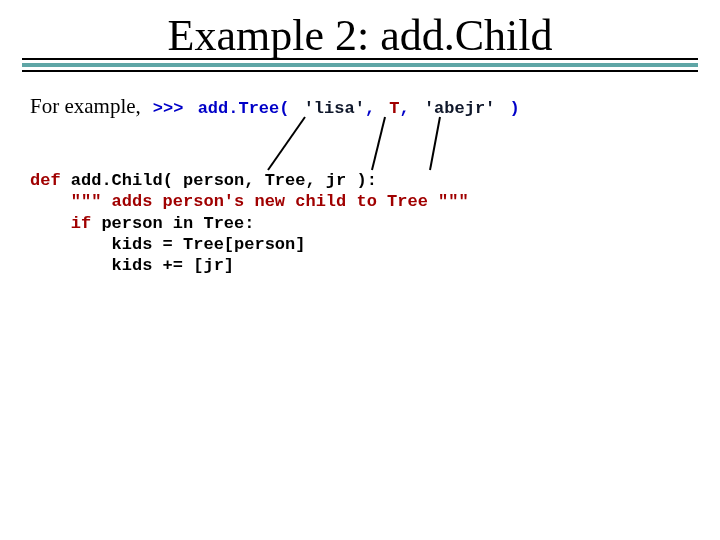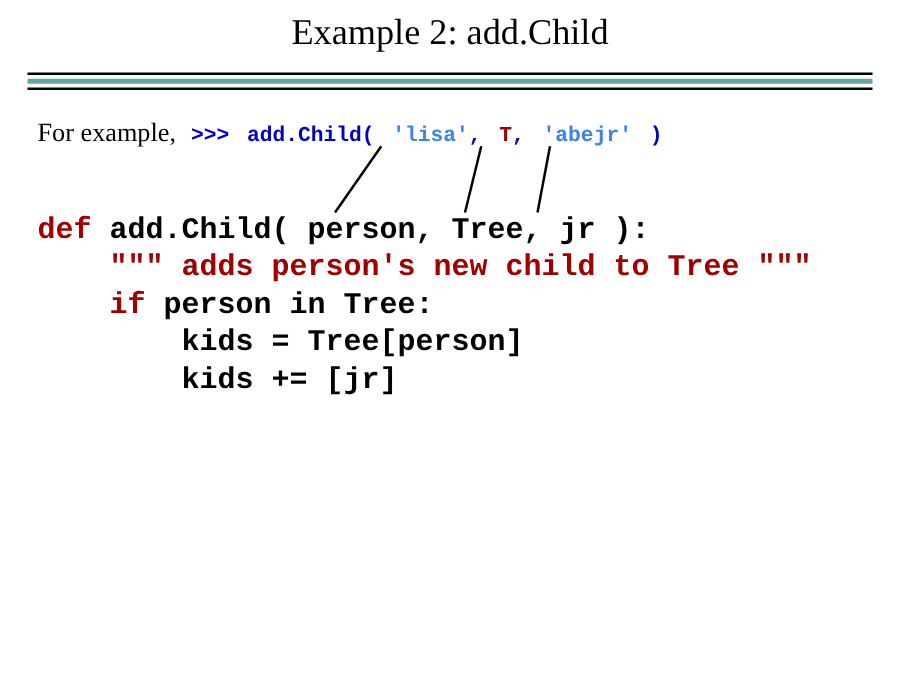--- a/index.html
+++ b/index.html
@@ -15,21 +15,21 @@
     width: 720px;
     height: 540px;
     box-sizing: border-box;
   }
   .title {
     position: absolute;
     top: 10px;
     left: 0;
     width: 100%;
     text-align: center;
-    font-size: 29px;
+    font-size: 44px;
     font-family: "Times New Roman", Times, serif;
     color: #000;
   }
   .rule-group {
     position: absolute;
     left: 22px;
     width: 676px;
   }
   .rule-black {
     border-top: 2px solid #000;
@@ -47,30 +47,30 @@
   .example-label {
     font-family: "Times New Roman", Times, serif;
     font-size: 21px;
   }
   .mono {
     font-family: "Courier New", Courier, monospace;
     font-weight: bold;
   }
   .fs-call { font-size: 17px; }
   .c-blue  { color: #0000c8; }
-  .c-green { color: #3b82f6; }
+  .c-green { color: #0f172a; }
   .c-red   { color: #a00000; }
   .c-req   { color: #a00000; } 
   .code-block {
     position: absolute;
     left: 30px;
     top: 170px;
     font-family: "Courier New", Courier, monospace;
     font-weight: bold;
-    font-size: 24px;
+    font-size: 17px;
     line-height: 1.25;
     white-space: pre;
     color: #000;
   }
   .svg-arrows {
     position: absolute;
     left: 0;
     top: 0;
     pointer-events: none;
   }
@@ -83,21 +83,21 @@
   <div class="title">Example 2: add.Child</div>
 
   <div class="rule-group rule-black" style="top:58px;"></div>
   <div class="rule-group rule-teal" style="top:63px;"></div>
   <div class="rule-group rule-black" style="top:70px;"></div>
 
   <div class="example-line">
     <span class="example-label">For example,</span>
     &nbsp;
     <span class="mono fs-call c-blue">&gt;&gt;&gt;</span>
-    <span class="mono fs-call c-blue">&nbsp;</span><span class="mono fs-call c-blue">add.Child(</span>
+    <span class="mono fs-call c-blue">&nbsp;</span><span class="mono fs-call c-blue">add.Tree(</span>
     <span class="mono fs-call c-blue">&nbsp;</span><span class="mono fs-call c-green">'lisa'</span><span class="mono fs-call c-blue">,</span>
     <span class="mono fs-call c-blue">&nbsp;</span><span class="mono fs-call c-red">T</span><span class="mono fs-call c-blue">,</span>
     <span class="mono fs-call c-blue">&nbsp;</span><span class="mono fs-call c-green">'abejr'</span>
     <span class="mono fs-call c-blue">&nbsp;</span><span class="mono fs-call c-blue">)</span>
   </div>
 
   <svg class="svg-arrows" width="720" height="540">
     <line x1="305" y1="117" x2="268" y2="170" stroke="#000" stroke-width="2"></line>
     <line x1="385" y1="117" x2="372" y2="170" stroke="#000" stroke-width="2"></line>
     <line x1="440" y1="117" x2="430" y2="170" stroke="#000" stroke-width="2"></line>

